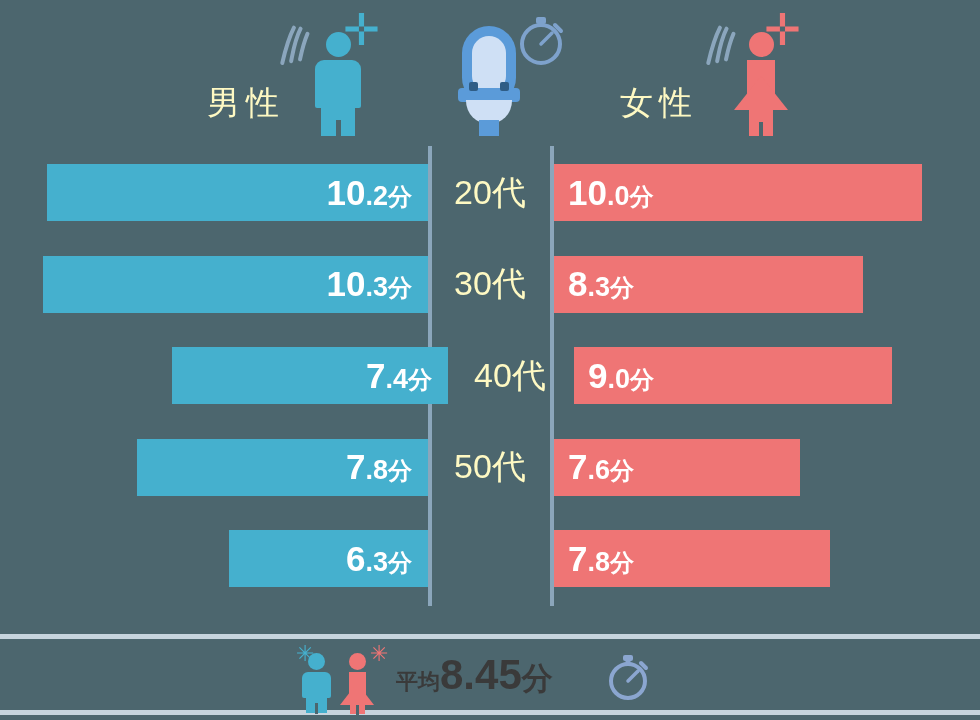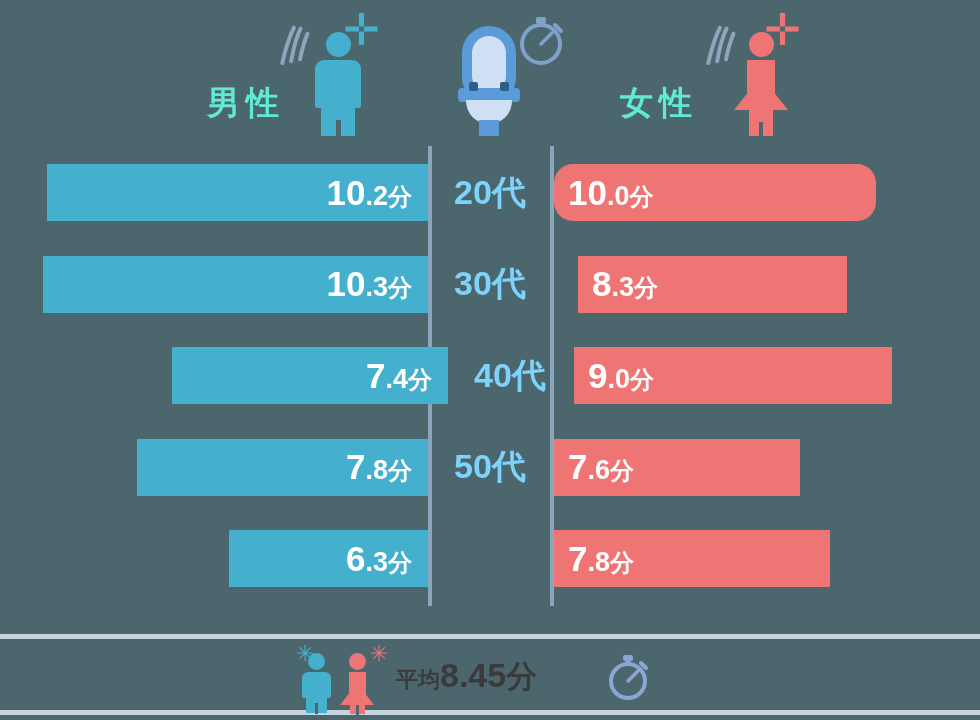--- a/index.html
+++ b/index.html
@@ -8,21 +8,21 @@
     background:#4c666e;
     font-family:"Liberation Sans","DejaVu Sans",sans-serif;
     overflow:hidden;
     position:relative;
   }
   .stage{position:absolute;inset:0;}
 
   
   .header{position:absolute;left:0;top:0;width:980px;height:150px;}
   .hdr-label{
-    position:absolute;font-size:33px;font-weight:700;color:#5eead4;
+    position:absolute;font-size:33px;font-weight:400;color:#fef9c3;
     letter-spacing:6px;line-height:1;
   }
   .hdr-label.male{left:207px;top:86px;}
   .hdr-label.female{left:620px;top:86px;}
 
   .person{position:absolute;}
   .p-head{position:absolute;border-radius:50%;}
   .p-body{position:absolute;}
   .p-legs{position:absolute;}
   .p-gap{position:absolute;background:#4c666e;}
@@ -89,21 +89,21 @@
   }
   .bar.male .bar-val{right:16px;}
   .bar.female .bar-val{left:14px;}
   .v-int{font-size:35px;text-align:right;}
   .v-dec{font-size:27px;}
   .v-unit{font-size:24px;}
 
   .age-label{
     position:absolute;left:430px;width:120px;top:50%;
     transform:translateY(-54%);
-    text-align:center;color:#7dd3fc;font-size:34px;font-weight:700;
+    text-align:center;color:#fef9c3;font-size:34px;font-weight:400;
     line-height:1;letter-spacing:0px;
   }
 
   
   .foot-line{position:absolute;left:0;width:980px;height:5px;background:#c6d4dd;}
   .foot-line.top{top:634px;}
   .foot-line.bottom{top:710px;}
 
   .footer{position:absolute;left:0;top:639px;width:980px;height:71px;}
   .foot-inner{position:absolute;left:286px;top:0;width:400px;height:71px;}
@@ -126,21 +126,21 @@
 
   .mini-spark{position:absolute;font-size:22px;line-height:1;}
   .mini-spark.a{left:10px;top:4px;color:#45b0ce;}
   .mini-spark.b{left:84px;top:4px;color:#ef7575;}
 
   .avg-text{
     position:absolute;left:110px;top:12px;
     color:#3a3a3a;font-weight:700;line-height:48px;white-space:nowrap;
   }
   .avg-pre{font-size:22px;}
-  .avg-num{font-size:34px;margin-top:28px;}
+  .avg-num{font-size:42px;margin-top:28px;}
   .avg-unit{font-size:31px;}
 
   .sw-foot{position:absolute;left:318px;top:12px;}
 </style>
 </head>
 <body>
 
 <div class="stage">
 
   <div class="header">
@@ -207,30 +207,30 @@
 
   <div class="divider left"></div>
   <div class="divider right"></div>
 
   <div id="rows-host">
       <div class="row" style="top: 164px;">
         <div class="bar male" style="width: 381.109px;">
           <span class="bar-val"><span class="v-int">10</span><span class="v-dec">.2</span><span class="v-unit">分</span></span>
         </div>
         <div class="age-label">20代</div>
-        <div class="bar female" style="width: 322px; border-radius: 19px;">
+        <div class="bar female" style="width: 368px;">
           <span class="bar-val"><span class="v-int">10</span><span class="v-dec">.0</span><span class="v-unit">分</span></span>
         </div>
       </div>
       <div class="row" style="top: 255.5px;">
         <div class="bar male" style="width: 384.845px;">
           <span class="bar-val"><span class="v-int">10</span><span class="v-dec">.3</span><span class="v-unit">分</span></span>
         </div>
         <div class="age-label">30代</div>
-        <div class="bar female" style="width: 269px; margin-left: 24px;">
+        <div class="bar female" style="width: 309px;">
           <span class="bar-val"><span class="v-int">8</span><span class="v-dec">.3</span><span class="v-unit">分</span></span>
         </div>
       </div>
       <div class="row" style="top: 347px; margin-left: 20px;">
         <div class="bar male" style="width: 276.491px;">
           <span class="bar-val"><span class="v-int">7</span><span class="v-dec">.4</span><span class="v-unit">分</span></span>
         </div>
         <div class="age-label">40代</div>
         <div class="bar female" style="width: 318.273px;">
           <span class="bar-val"><span class="v-int">9</span><span class="v-dec">.0</span><span class="v-unit">分</span></span>

